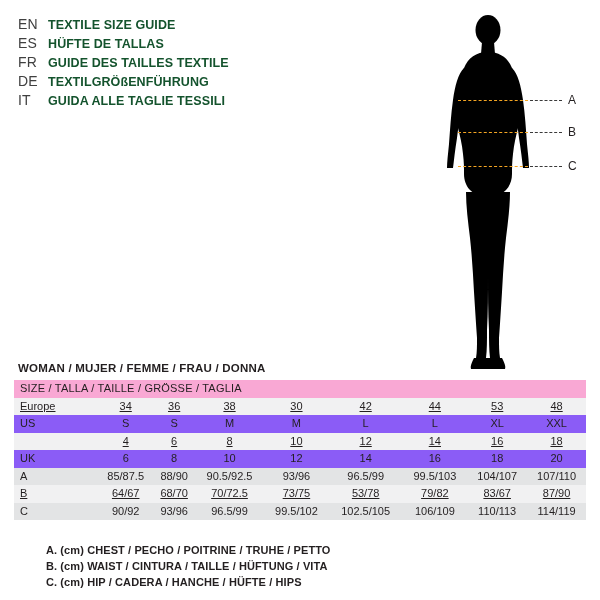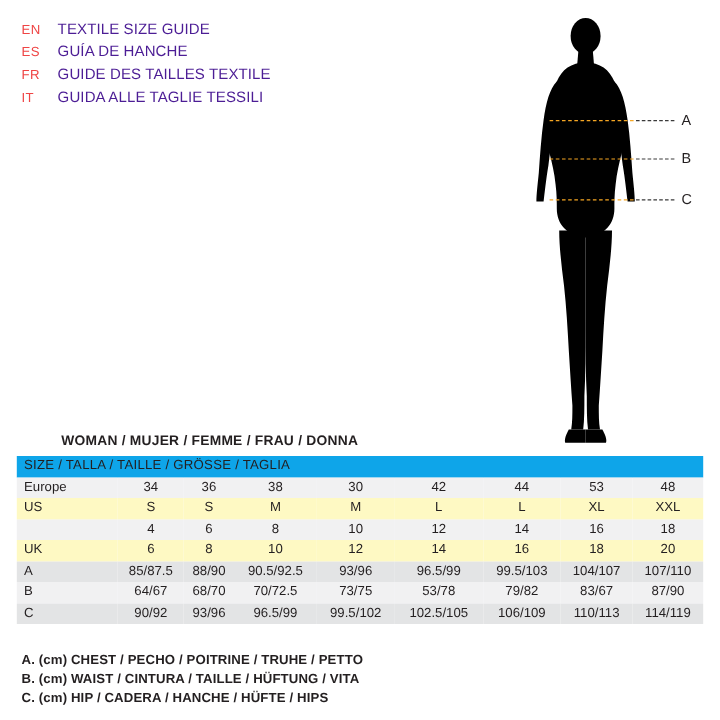--- a/index.html
+++ b/index.html
@@ -26,28 +26,29 @@
   }
   .lang-row {
     display: flex;
     align-items: baseline;
     line-height: 17px;
     margin-bottom: 1px;
   }
   .lang-code {
     width: 30px;
     flex: 0 0 30px;
-    font-size: 11px;
+    font-size: 14px;
     letter-spacing: 0.2px;
-    color: #ef4444;
+    color: #404040;
   }
   .lang-text {
     font-size: 12.5px;
     letter-spacing: 0.1px;
-    color: #4c1d95;
+    color: #14532d;
+    font-weight: bold;
   }
 
   
   .figure-wrap {
     position: absolute;
     top: 8px;
     left: 400px;
     width: 200px;
     height: 370px;
   }
@@ -70,21 +71,20 @@
 
   
   .woman-title {
     position: absolute;
     top: 362px;
     left: 18px;
     font-size: 11.5px;
     font-weight: bold;
     letter-spacing: 0.2px;
     color: #231f20;
-    margin-left: 33px;
   }
 
   .size-table {
     position: absolute;
     top: 380px;
     left: 14px;
     width: 572px;
     border-collapse: collapse;
     font-size: 11px;
   }
@@ -102,55 +102,60 @@
     padding-left: 6px;
     font-size: 11px;
     font-weight: normal;
     letter-spacing: 0.2px;
   }
   .row-head {
     text-align: left !important;
     padding-left: 6px !important;
     width: 84px;
   }
-  tr.shade-dark td, tr.shade-dark th { background: #0ea5e9; }
+  tr.shade-dark td, tr.shade-dark th { background: #f9a8d4; }
   tr.shade-mid td, tr.shade-mid th { background: #e3e4e5; }
-  tr.shade-light td, tr.shade-light th { background: #f1f1f2; }
-  tr.shade-white td, tr.shade-white th { background: #fef9c3; }
+  tr.shade-light td, tr.shade-light th { background: #f1f1f2; text-decoration: underline; }
+  tr.shade-white td, tr.shade-white th { background: #8b5cf6; }
 
   
   .legend {
     position: absolute;
     top: 542px;
     left: 18px;
     width: 560px;
   }
   .legend-row {
     font-size: 11px;
     font-weight: bold;
     letter-spacing: 0.1px;
     line-height: 16px;
     color: #231f20;
+    margin-left: 28px;
   }
 </style>
 </head>
 <body>
 
 <div class="lang-block">
   <div class="lang-row">
     <span class="lang-code">EN</span>
     <span class="lang-text">TEXTILE SIZE GUIDE</span>
   </div>
   <div class="lang-row">
     <span class="lang-code">ES</span>
-    <span class="lang-text">GUÍA DE HANCHE</span>
+    <span class="lang-text">HÜFTE DE TALLAS</span>
   </div>
   <div class="lang-row">
     <span class="lang-code">FR</span>
     <span class="lang-text">GUIDE DES TAILLES TEXTILE</span>
+  </div>
+  <div class="lang-row">
+    <span class="lang-code">DE</span>
+    <span class="lang-text">TEXTILGRÖßENFÜHRUNG</span>
   </div>
   <div class="lang-row">
     <span class="lang-code">IT</span>
     <span class="lang-text">GUIDA ALLE TAGLIE TESSILI</span>
   </div>
 </div>
 
 <div class="figure-wrap">
   <svg class="figure-svg" width="200" height="370" viewBox="0 0 200 370">
     <g fill="#000000">

